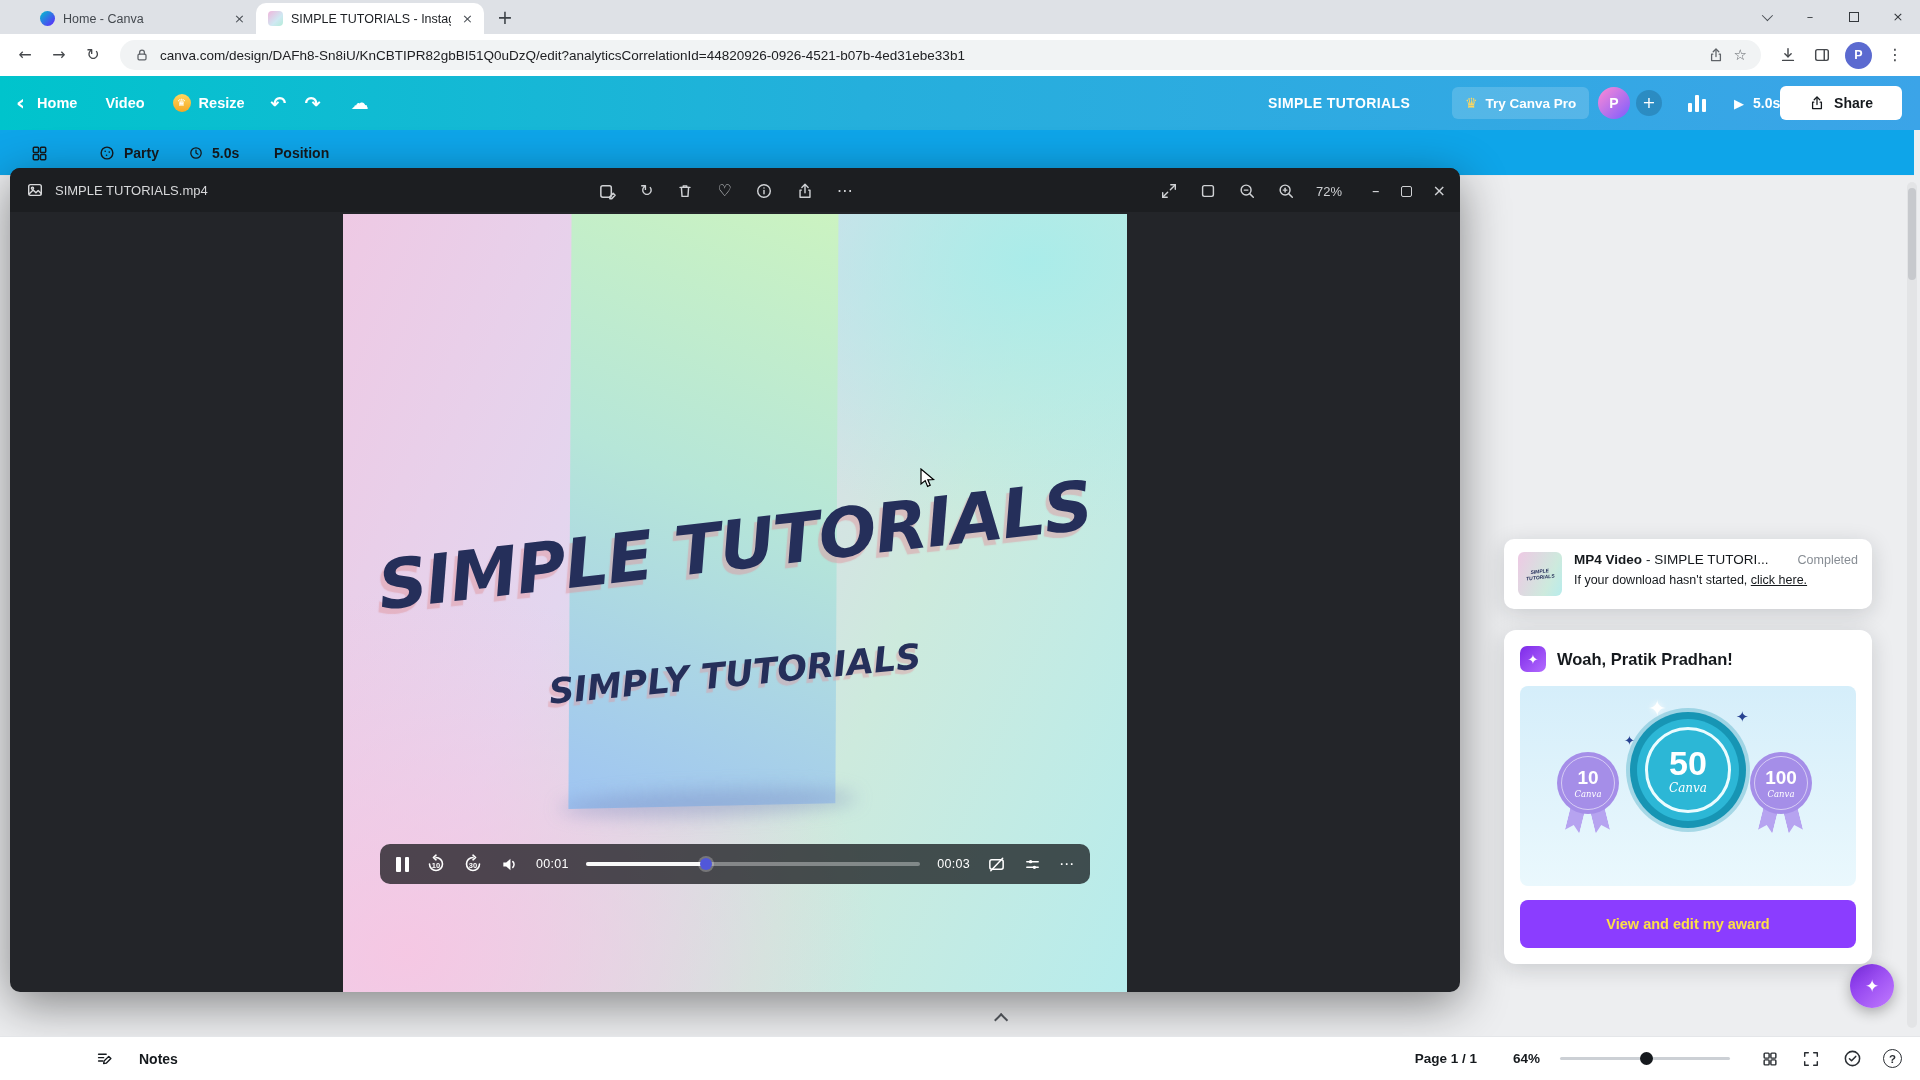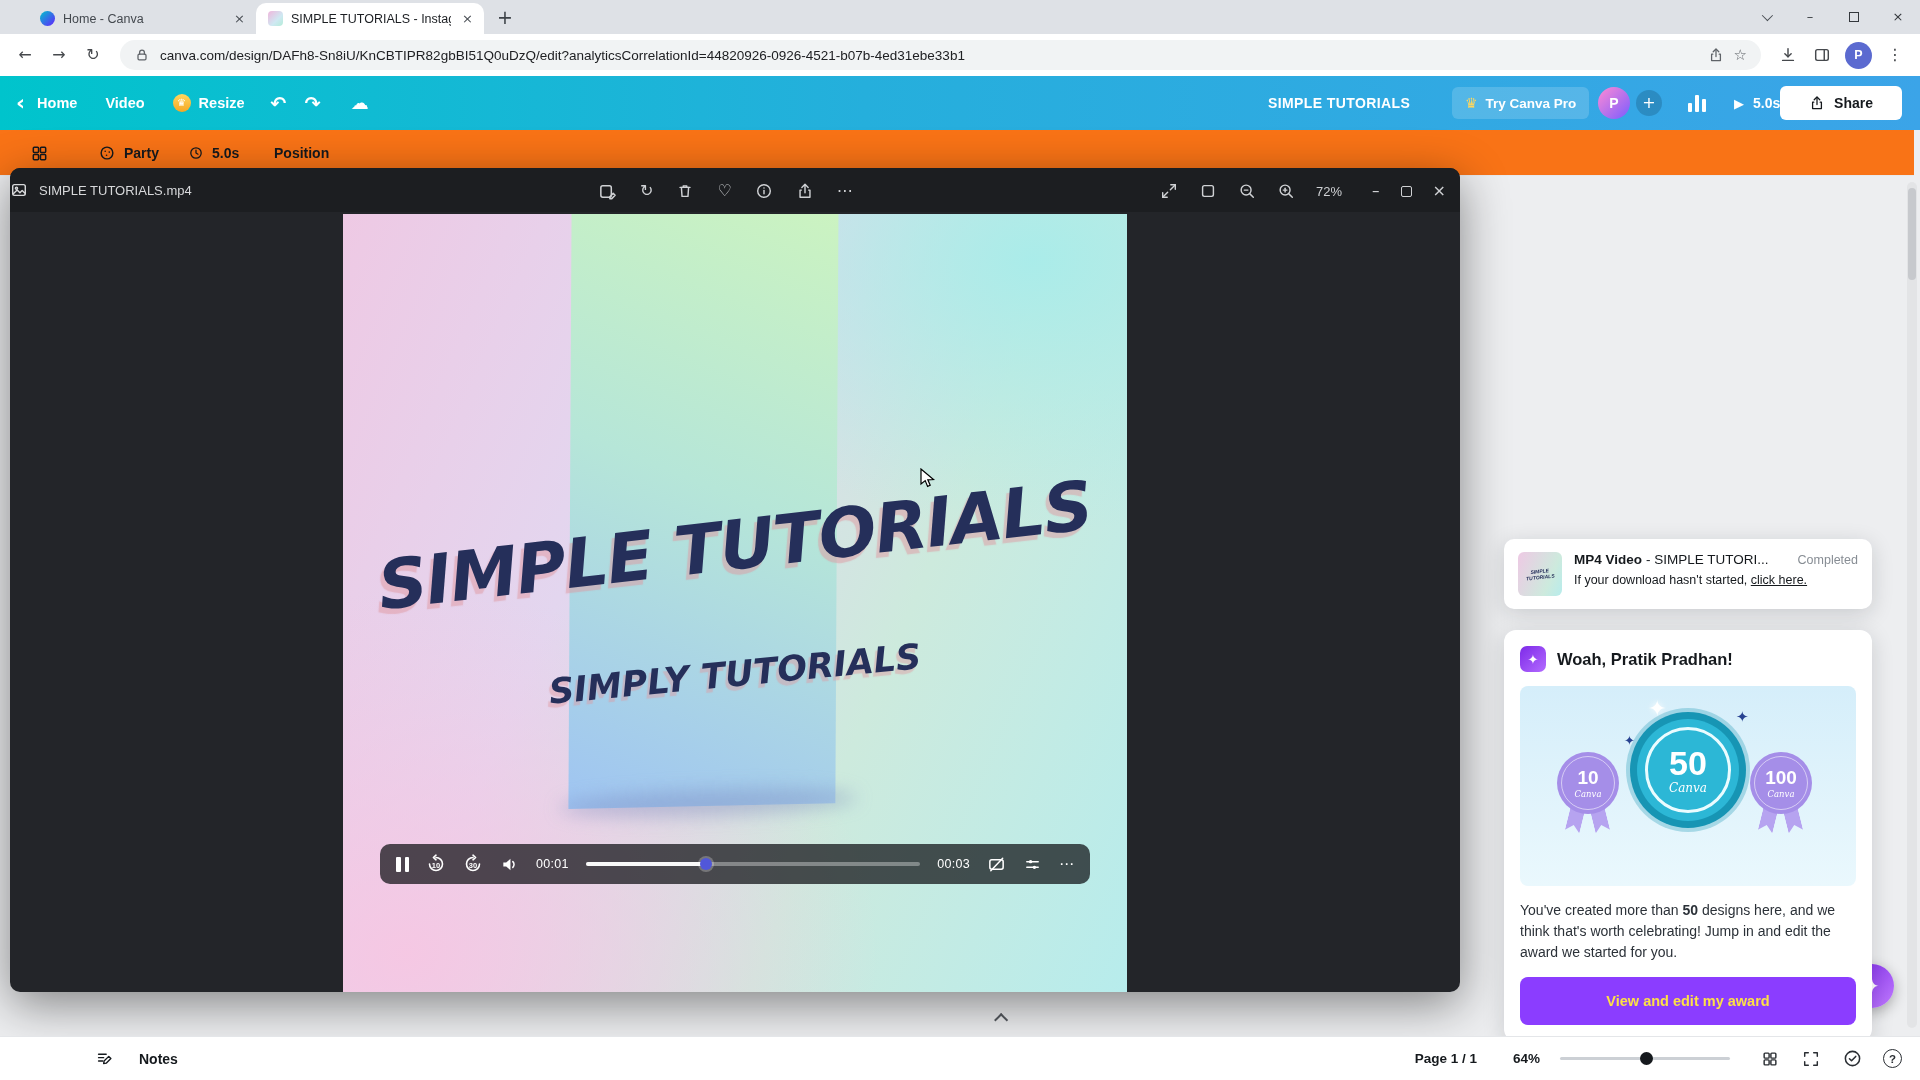--- a/index.html
+++ b/index.html
@@ -47,33 +47,33 @@
 .cv-avatar{position:absolute;left:1598px;top:11px;width:32px;height:32px;border-radius:50%;background:linear-gradient(135deg,#ff8ad4,#7a5cff);display:flex;align-items:center;justify-content:center;font-size:14px;font-weight:700}
 .cv-plus{position:absolute;left:1636px;top:14px;width:26px;height:26px;border-radius:50%;background:rgba(16,60,90,.25);display:flex;align-items:center;justify-content:center;font-size:16px}
 .chart{position:absolute;left:1688px;top:18px;display:flex;align-items:flex-end;gap:3px;height:18px}
 .chart span{width:4px;background:#fff;border-radius:1px}
 .c1{height:9px}.c2{height:17px}.c3{height:13px}
 .playgrp{position:absolute;left:1734px;top:0;height:54px;display:flex;align-items:center;gap:9px;font-size:14px;font-weight:700}
 .playgrp .glyph{font-size:13px}
 .share-btn{position:absolute;right:18px;top:10px;height:34px;background:#fff;border-radius:6px;color:#15191d;display:flex;align-items:center;gap:9px;padding:0 29px;font-size:14px;font-weight:700}
 
 
-.cv-toolbar{position:absolute;top:130px;left:0;right:6px;height:46px;background:#f97316;border-bottom:1px solid #e8e9eb;color:#15191d}
+.cv-toolbar{position:absolute;top:130px;left:0;right:6px;height:46px;background:#0ea5e9;border-bottom:1px solid #e8e9eb;color:#15191d}
 .tbitem{position:absolute;top:0;height:46px;display:flex;align-items:center;gap:8px;font-size:14px;font-weight:600}
 .tb-grid{left:30px}.tb-party{left:98px}.tb-time{left:188px}.tb-pos{left:274px}
 
 
 .scroll-track{position:absolute;right:3px;top:182px;width:10px;height:846px;border-radius:5px;background:rgba(0,0,0,.04)}
 .scroll-thumb{position:absolute;left:1px;top:6px;width:8px;height:92px;border-radius:4px;background:#c7c9cd}
 .canvas-chev{position:absolute;left:986px;top:1008px;width:26px;height:20px;display:flex;align-items:center;justify-content:center;z-index:4}
 .canvas-chev span{width:10px;height:10px;border-top:2.5px solid #565a60;border-right:2.5px solid #565a60;transform:rotate(-45deg) translateY(3px)}
 
 
 .pwin{position:absolute;left:10px;top:168px;width:1450px;height:824px;background:#232529;border-radius:10px;box-shadow:0 12px 48px rgba(0,0,0,.45);z-index:5;overflow:hidden}
-.ptitle{position:relative;height:44px;background:#1c1e21;display:flex;align-items:center;padding:0 0;color:#d7d8da;font-size:13px}
+.ptitle{position:relative;height:44px;background:#1c1e21;display:flex;align-items:center;padding:0 16px;color:#d7d8da;font-size:13px}
 .fname{margin-left:11px;font-weight:500}
 .pt-center{position:absolute;left:588px;top:0;height:46px;display:flex;align-items:center;gap:23px;color:#cfd1d4}
 .pt-center .glyph{font-size:16px}
 .pt-right{position:absolute;right:14px;top:0;height:46px;display:flex;align-items:center;color:#cfd1d4}
 .pt-right>*{margin-left:21px}
 .zoomtxt{font-size:13px}
 .pt-min{font-size:15px;margin-left:30px !important}
 .maxbox2{width:11px;height:11px;border:1.3px solid #cfd1d4;border-radius:2px}
 .pt-close{font-size:16px}
 
@@ -445,23 +445,20 @@
       <div class="badge-center">
         <span class="bc-inner">
           <span class="num">50</span>
           <span class="brand">Canva</span>
         </span>
       </div>
       <span class="spark sp-white glyph">✦</span>
       <span class="spark sp-navy1 glyph">✦</span>
       <span class="spark sp-navy2 glyph">✦</span>
     </div>
-    <div class="aw-body">
-      <span>You've created more than </span><b>50</b><span> designs here, and we think that's worth celebrating! Jump in and edit the award we started for you.</span>
-    </div>
     <div class="aw-btn">View and edit my award</div>
   </div>
 
   <div class="assist glyph">✦</div>
 
   <div class="statusbar">
     <span class="sb-notes">
       <svg class="ic" width="17" height="17" viewBox="0 0 20 20">
           <path d="M3 5h9"></path>
           <path d="M3 9h6"></path>

